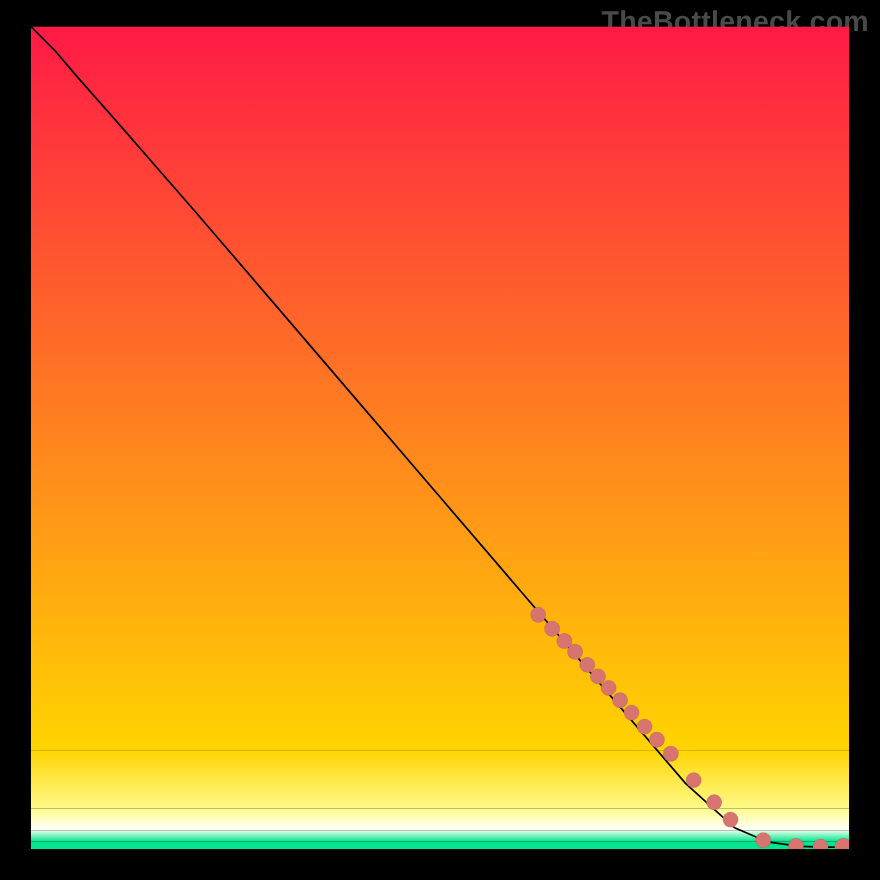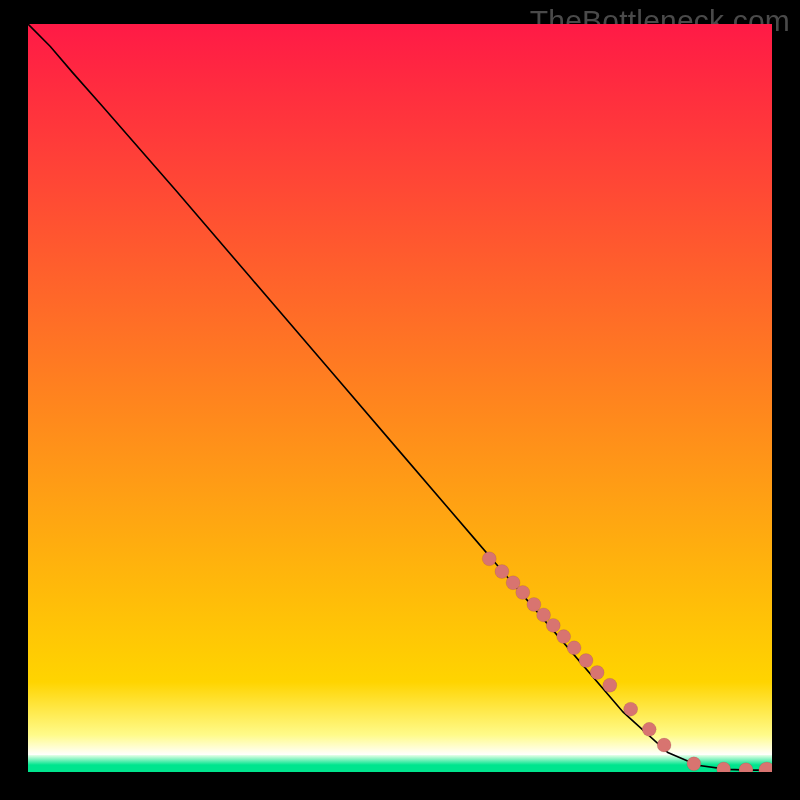--- a/index.html
+++ b/index.html
@@ -15,22 +15,22 @@
     position: relative;
     width: 800px;
     height: 800px;
     background: #000;
   }
   .watermark {
     position: absolute;
     top: 4px;
     right: 10px;
     color: #4a4a4a;
-    font-size: 30px;
-    font-weight: 400;
+    font-size: 26px;
+    font-weight: 700;
     letter-spacing: 0.2px;
     margin-left: 48px;
   }
   .plot {
     position: absolute;
     
     left: 28px;
     top: 24px;
     width: 744px;   
     height: 748px;  

